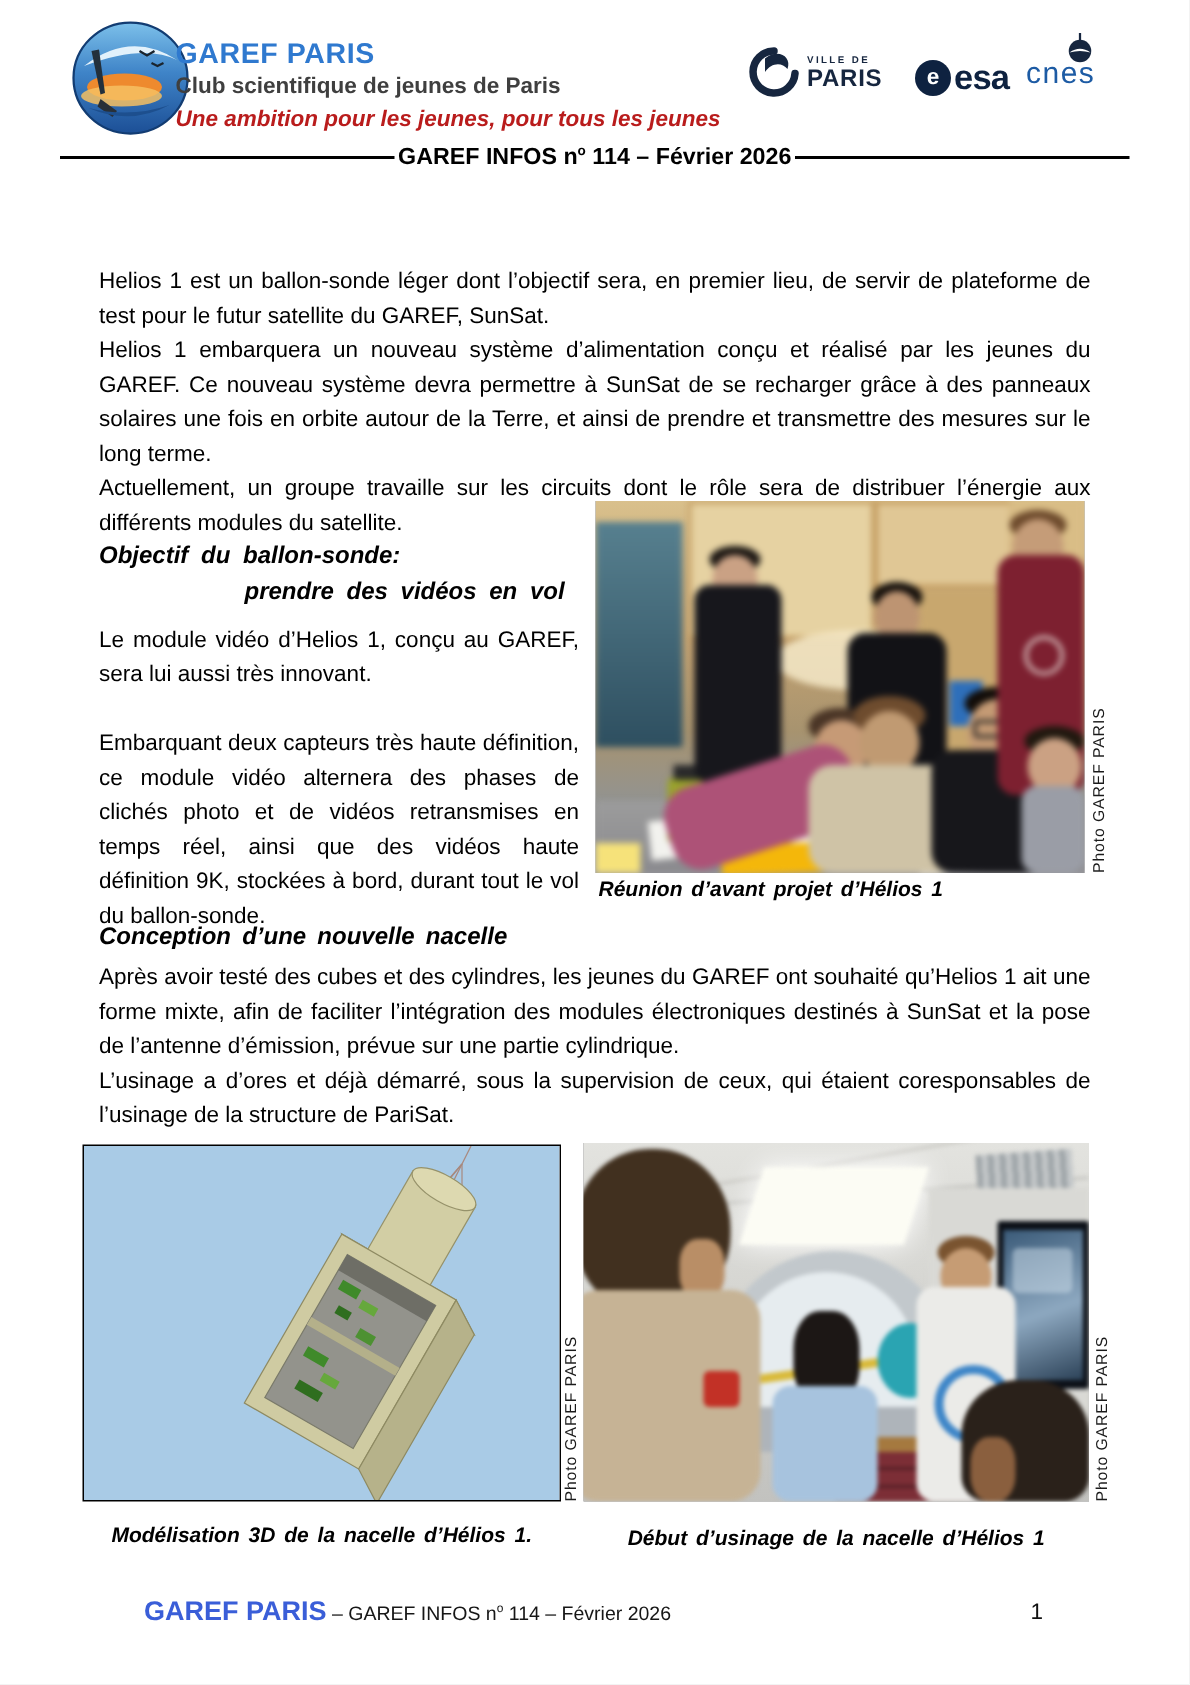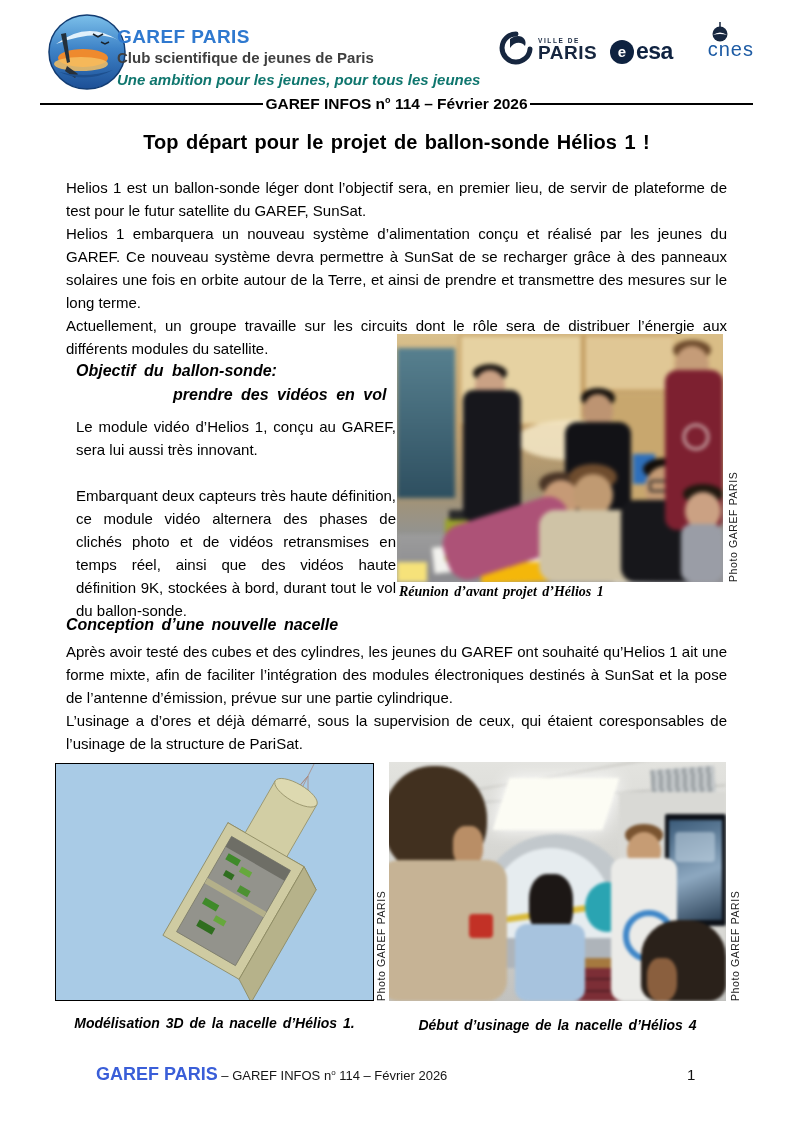--- a/index.html
+++ b/index.html
@@ -4,64 +4,64 @@
 <style>
   html,body{margin:0;padding:0;background:#e9e9e9;}
   .page{position:relative;width:793px;height:1123px;margin:0 auto;background:#fff;
         font-family:"Liberation Sans",sans-serif;color:#000;overflow:hidden;}
 
   
   .brand-name{position:absolute;left:117px;top:26px;font-size:19px;font-weight:bold;
               color:#2f79cf;letter-spacing:.4px;}
   .brand-sub{position:absolute;left:117px;top:49px;font-size:15px;font-weight:bold;color:#3f3f3f;}
   .brand-tagline{position:absolute;left:117px;top:71px;font-size:15px;font-weight:bold;
-                 font-style:italic;color:#0f766e;}
+                 font-style:italic;color:#b91c1c;}
   .logo-badge{position:absolute;left:46px;top:13px;width:82px;height:78px;}
 
   .partners{position:absolute;left:498px;top:22px;width:260px;height:60px;}
   .paris-logo{position:absolute;left:0;top:8px;display:flex;align-items:center;gap:4px;color:#16263f;}
   .paris-text .vd{font-size:6.5px;font-weight:bold;letter-spacing:1.6px;}
-  .paris-text .p{font-size:19px;font-weight:bold;letter-spacing:.5px;line-height:18px;}
+  .paris-text .p{font-size:16px;font-weight:bold;letter-spacing:.5px;line-height:18px;}
   .esa-logo{position:absolute;left:112px;top:16px;display:flex;align-items:center;gap:2px;}
   .esa-disc{width:24px;height:24px;border-radius:50%;background:#0e2240;color:#fff;
             display:flex;align-items:center;justify-content:center;font-size:15px;font-weight:bold;}
   .esa-word{font-size:23px;font-weight:bold;color:#0e2240;letter-spacing:-.5px;}
-  .cnes-logo{position:absolute;left:186px;top:0px;width:70px;text-align:right;}
+  .cnes-logo{position:absolute;left:186px;top:0px;width:70px;text-align:left;}
   .cnes-word{font-size:20px;color:#1d5ba4;letter-spacing:1px;margin-top:16px;}
 
   .issue-rule{position:absolute;left:40px;top:95px;width:713px;display:flex;align-items:center;gap:2px;}
   .issue-rule .line{flex:1;height:2px;background:#000;}
   .issue-title{font-size:15.5px;font-weight:bold;white-space:nowrap;}
   .issue-title sup{font-size:9px;}
 
   
   .article-title{position:absolute;left:0;top:131px;width:100%;text-align:center;
                  font-size:20px;font-weight:bold;word-spacing:2px;}
   .body-text{font-size:15px;line-height:23px;text-align:justify;}
   .body-text p{margin:0;}
   .b{font-weight:normal;}
   .intro{position:absolute;left:66px;top:176px;width:661px;}
 
-  .col-left{position:absolute;left:66px;top:359px;width:320px;margin-left:10px;}
+  .col-left{position:absolute;left:66px;top:359px;width:320px;}
   .sec-heading{font-size:16px;font-weight:bold;font-style:italic;word-spacing:4px;line-height:24px;}
   .sec-heading .l2{margin-left:97px;}
   .col-left .p1{margin-top:8px;}
   .col-left .p2{margin-top:23px;}
 
   .photo-frame{position:absolute;overflow:hidden;background:#888;}
   .photo-meeting{left:397px;top:334px;width:326px;height:248px;}
   .photo-machining{left:389px;top:762px;width:337px;height:239px;}
   .ph-base{position:absolute;inset:0;}
   .blur-wrap{position:absolute;inset:0;filter:blur(2px);}
   .blur-wrap div{position:absolute;}
 
   .credit-v{position:absolute;writing-mode:vertical-rl;transform:rotate(180deg);
             font-size:10.5px;letter-spacing:.6px;color:#1a1a1a;white-space:nowrap;width:14px;}
   .caption{font-size:14px;font-weight:bold;font-style:italic;word-spacing:2px;}
-  .caption-photo1{position:absolute;left:399px;top:584px;font-family:Liberation Serif, serif;}
+  .caption-photo1{position:absolute;left:399px;top:584px;}
 
   .sec2-heading{position:absolute;left:66px;top:616px;font-size:16px;font-weight:bold;
                 font-style:italic;word-spacing:3px;}
   .sec2-body{position:absolute;left:66px;top:640px;width:661px;}
 
   .fig-3d{position:absolute;left:55px;top:763px;width:317px;height:236px;border:1px solid #000;}
   .caption-3d{position:absolute;left:55px;top:1015px;width:319px;text-align:center;}
   .caption-machining{position:absolute;left:389px;top:1017px;width:337px;text-align:center;}
 
   
@@ -124,21 +124,20 @@
       </div>
     </div>
 
     <div class="issue-rule">
       <div class="line"></div>
       <div class="issue-title"><span>GAREF INFOS n</span><sup>o</sup><span> 114 – Février 2026</span></div>
       <div class="line"></div>
     </div>
   </div>
 
-  <div class="article-title">Top départ pour le projet de ballon-sonde Hélios 1 !</div>
 
   <div class="intro body-text">
     <p><span class="b">Helios 1</span><span> est un ballon-sonde léger dont l’objectif sera, en premier lieu, de servir de plateforme de test pour le futur satellite du </span><span class="b">GAREF</span><span>, </span><span class="b">SunSat</span><span>.</span></p>
     <p><span class="b">Helios 1</span><span> embarquera un nouveau système d’alimentation conçu et réalisé par les jeunes du </span><span class="b">GAREF</span><span>. Ce nouveau système devra permettre à </span><span class="b">SunSat</span><span> de se recharger grâce à des panneaux solaires une fois en orbite autour de la Terre, et ainsi de prendre et transmettre des mesures sur le long terme.</span></p>
     <p><span>Actuellement, un groupe travaille sur les circuits dont le rôle sera de distribuer l’énergie aux différents modules du satellite.</span></p>
   </div>
 
   <div class="col-left body-text">
     <div class="sec-heading">
       <div>Objectif du ballon-sonde:</div>
@@ -267,18 +266,18 @@
       <div style="left:80px;top:152px;width:24px;height:24px;background:#c23126;border-radius:4px;"></div>
       <div style="left:252px;top:158px;width:85px;height:81px;background:#2a211a;border-radius:45% 45% 20% 20%;"></div>
       <div style="left:258px;top:196px;width:30px;height:43px;background:#8a5f3e;border-radius:40%;"></div>
     </div>
   </div>
 
   <div class="credit-v" style="left:375px;top:893px;height:108px;">Photo GAREF PARIS</div>
   <div class="credit-v" style="left:729px;top:893px;height:108px;">Photo GAREF PARIS</div>
 
   <div class="caption caption-3d">Modélisation 3D de la nacelle d’Hélios 1.</div>
-  <div class="caption caption-machining">Début d’usinage de la nacelle d’Hélios 4</div>
+  <div class="caption caption-machining">Début d’usinage de la nacelle d’Hélios 1</div>
 
   <div class="footer"><span class="fbrand">GAREF PARIS</span><span class="ftext"> – </span><span class="ftext"><span>GAREF INFOS n</span><sup>o</sup><span> 114 – Février 2026</span></span></div>
   <div class="page-num">1</div>
 
 </div>
 
 </body></html>

